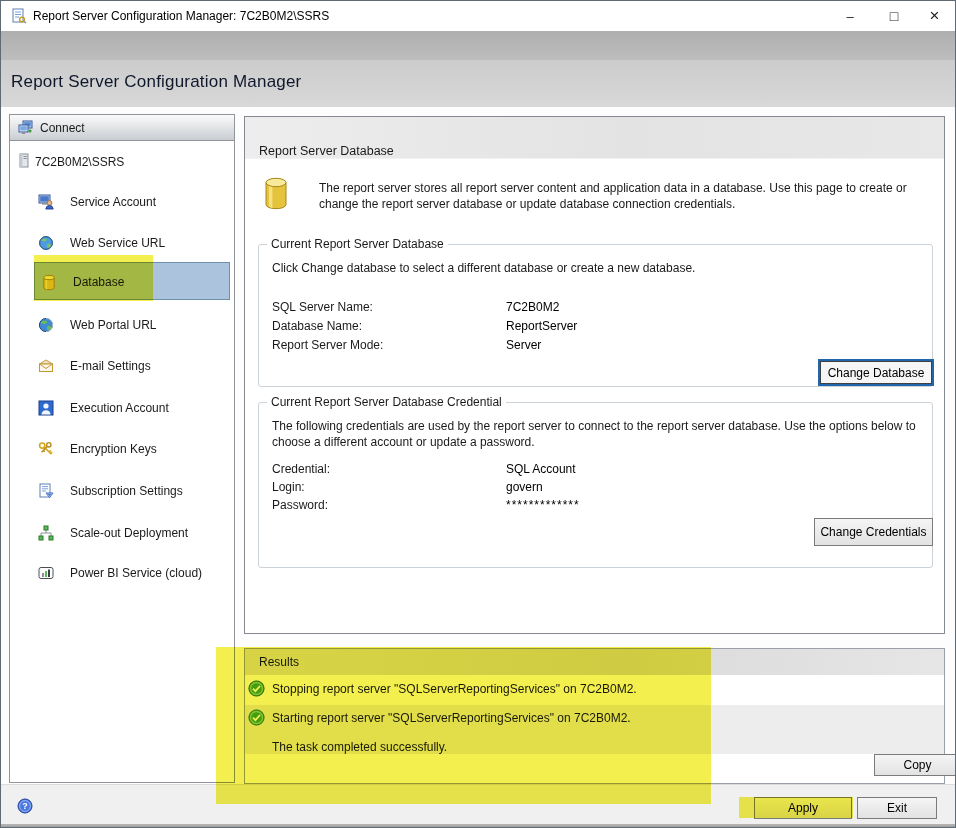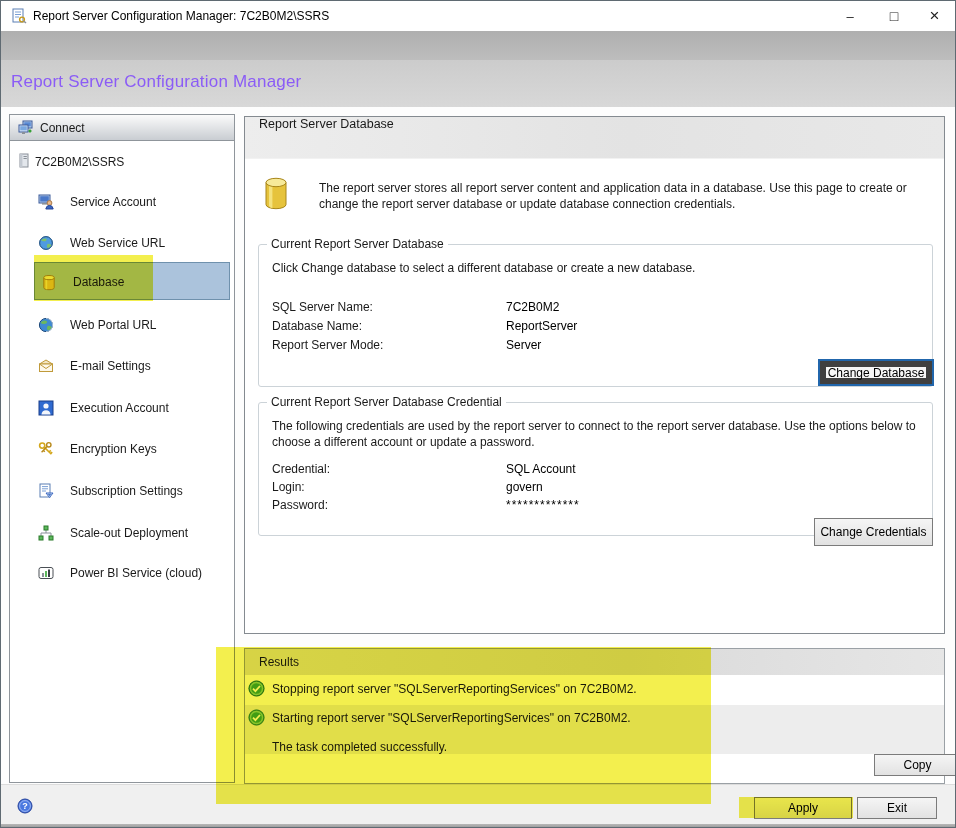--- a/index.html
+++ b/index.html
@@ -10,42 +10,42 @@
     font-family:"Liberation Sans",sans-serif;color:#1a1a1a;
   }
   .abs{position:absolute;}
   
   .titlebar{left:0;top:0;width:954px;height:30px;background:#ffffff;}
   .title-text{left:32px;top:0;height:30px;line-height:30px;font-size:12px;color:#000;}
   .win-btn{top:0;width:44px;height:30px;display:flex;align-items:center;justify-content:center;font-size:13px;color:#222;cursor:default;}
   
   .band-dark{left:0;top:30px;width:954px;height:29px;background:linear-gradient(180deg,#aFaFaF,#bdbdbd);}
   .band-light{left:0;top:59px;width:954px;height:47px;background:linear-gradient(180deg,#cccccc,#d8d8d8);}
-  .app-heading{left:10px;top:71px;font-size:17px;color:#8b5cf6;letter-spacing:.2px;}
+  .app-heading{left:10px;top:71px;font-size:17px;color:#0f172a;letter-spacing:.2px;}
   .content-bg{left:0;top:106px;width:954px;height:677px;background:#fdfdfd;}
   
   .sidebar{left:8px;top:113px;width:226px;height:669px;background:#fff;border:1px solid #8f959b;}
   .connect-hdr{left:8px;top:113px;width:226px;height:27px;border:1px solid #8f959b;
     background:linear-gradient(180deg,#fbfbfb,#c9cdd2);display:flex;align-items:center;gap:6px;padding-left:8px;font-size:12px;}
   .server-item{left:16px;top:150px;display:flex;align-items:flex-end;gap:4px;font-size:12px;height:18px;}
   .sitem{left:37px;display:flex;align-items:center;gap:16px;font-size:12px;height:18px;cursor:default;}
   .sel-row{left:33px;top:261px;width:196px;height:38px;background:#abc3dc;border:1px solid #6f91ad;}
   
   .main-panel{left:243px;top:115px;width:701px;height:518px;background:#fff;border:1px solid #848a90;}
-  .section-hdr{height:42px;display:flex;align-items:flex-start;padding-left:14px;font-size:12.5px;
+  .section-hdr{height:42px;display:flex;align-items:flex-end;padding-left:14px;font-size:12.5px;
     background:linear-gradient(90deg,#ededed,#e3e3e3 55%,#e8e8e8);border-bottom:1px solid #f2f2f2;}
   .intro{left:318px;top:180px;width:614px;font-size:12px;line-height:1.32;}
   .groupbox{border:1px solid #ccd3d8;border-radius:3px;}
   .legend{top:-8px;left:8px;background:#fff;padding:0 4px;font-size:12px;position:absolute;}
   .gb-text{font-size:12px;line-height:1.32;}
   .lbl{font-size:12px;}
   .val{font-size:12px;color:#000;}
   .btn{display:flex;align-items:center;justify-content:center;font-size:12px;color:#000;
     background:linear-gradient(180deg,#f5f5f5,#e2e2e2);border:1px solid #7b7b7b;cursor:default;}
-  .btn-focused{background:#f6f6f6;border:6px solid #404040;box-shadow:0 0 0 2px #2166ac;}
+  .btn-focused{background:#f6f6f6;border:1px solid #404040;box-shadow:0 0 0 2px #2166ac;}
   
   .results-panel{left:243px;top:647px;width:701px;height:136px;background:#fff;border:1px solid #9aa0a5;}
   .results-hdr{height:26px;display:flex;align-items:center;padding-left:14px;font-size:12px;
     background:linear-gradient(90deg,#e2e2e2,#dadada 55%,#e6e6e6);}
   .res-stripe{position:absolute;left:0;width:699px;background:#ededed;}
   .res-item{position:absolute;display:flex;align-items:center;gap:7px;font-size:12px;}
   
   .footer{left:0;top:783px;width:954px;height:40px;background:#f0f0f0;border-top:1px solid #dcdcdc;}
   .bottom-strip{left:0;top:823px;width:954px;height:4px;background:linear-gradient(180deg,#b8b8b8,#979797);}
   
@@ -256,21 +256,21 @@
   <div class="abs lbl" style="left:271px;top:299px;">SQL Server Name:</div>
   <div class="abs val" style="left:505px;top:299px;">7C2B0M2</div>
   <div class="abs lbl" style="left:271px;top:318px;">Database Name:</div>
   <div class="abs val" style="left:505px;top:318px;">ReportServer</div>
   <div class="abs lbl" style="left:271px;top:337px;">Report Server Mode:</div>
   <div class="abs val" style="left:505px;top:337px;">Server</div>
   <div class="abs btn btn-focused" style="left:819px;top:360px;width:112px;height:23px;">
     <span>Change Database</span>
   </div>
 
-  <div class="abs groupbox" style="left:257px;top:401px;width:675px;height:134px;">
+  <div class="abs groupbox" style="left:257px;top:401px;width:675px;height:166px;">
     <span class="legend">Current Report Server Database Credential</span>
   </div>
   <div class="abs gb-text" style="left:271px;top:418px;width:655px;">The following credentials are used by the report server to connect to the report server database.  Use the options below to choose a different account or update a password.</div>
   <div class="abs lbl" style="left:271px;top:461px;">Credential:</div>
   <div class="abs val" style="left:505px;top:461px;">SQL Account</div>
   <div class="abs lbl" style="left:271px;top:479px;">Login:</div>
   <div class="abs val" style="left:505px;top:479px;">govern</div>
   <div class="abs lbl" style="left:271px;top:497px;">Password:</div>
   <div class="abs val" style="left:505px;top:497px;letter-spacing:1px;">*************</div>
   <div class="abs btn" style="left:813px;top:517px;width:119px;height:28px;">

